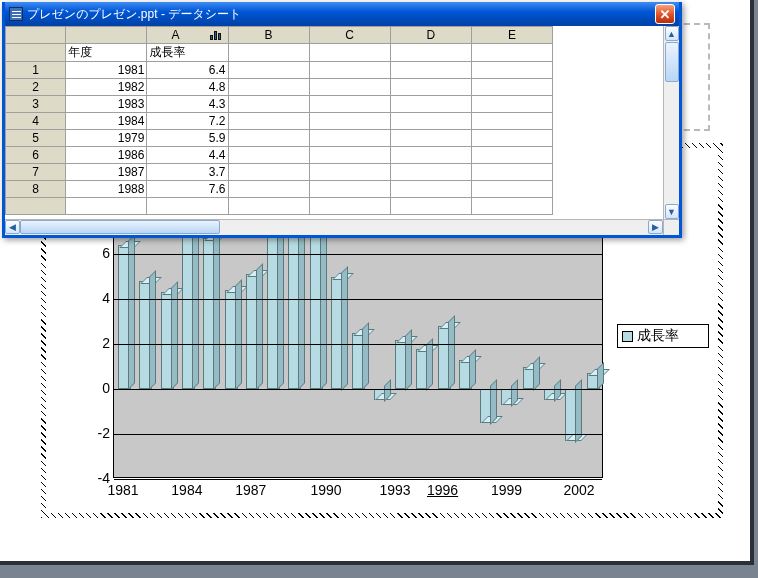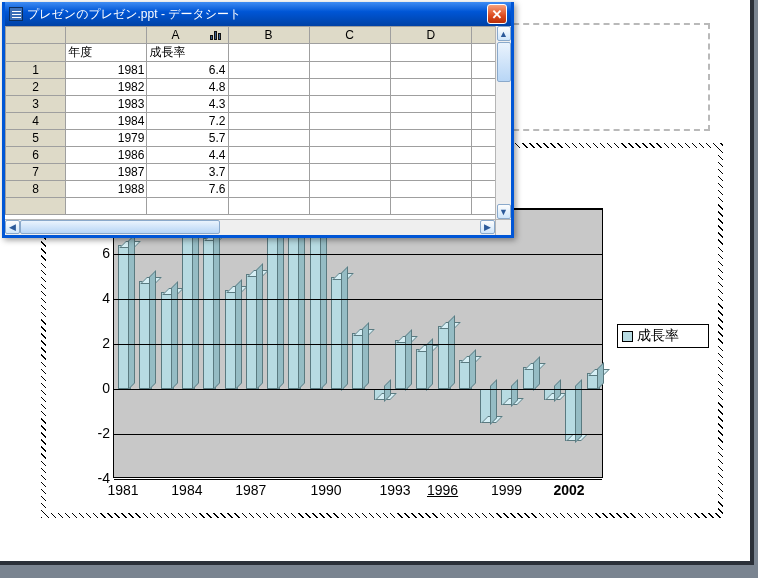--- a/index.html
+++ b/index.html
@@ -130,21 +130,21 @@
     transform-origin: top left;
     border: 1px solid #5a7a80;
   }
   .bar3d.neg::before { top: auto; bottom: -1px; }
   .bar3d.neg::after  { top: -4px; }
 
   
   .ds-window {
     position: absolute;
     left: 2px; top: 2px;
-    width: 512px; height: 236px;
+    width: 680px; height: 236px;
     border: 3px solid #0056d6;
     border-top: none;
     background: #ece9d8;
     box-shadow: 2px 2px 6px rgba(0,0,0,.4);
     font-size: 12px;
   }
   .ds-titlebar {
     height: 24px;
     background: linear-gradient(#3f8cf3,#0056d6 40%,#0041a5);
     color: #fff;
@@ -320,21 +320,21 @@
         </div>
       <div id="yticks"></div>
       <div class="x-axis-labels" id="xlabs">
           <span class="x-lab" style="left: 10px;">1981</span>
           <span class="x-lab" style="left: 73.913px;">1984</span>
           <span class="x-lab" style="left: 137.826px;">1987</span>
           <span class="x-lab" style="left: 213px;">1990</span>
           <span class="x-lab" style="left: 282px;">1993</span>
           <span class="x-lab" style="left: 329.565px; text-decoration: underline;">1996</span>
           <span class="x-lab" style="left: 393.478px;">1999</span>
-          <span class="x-lab" style="left: 456px; font-weight: bold;">2002</span>
+          <span class="x-lab" style="left: 466px;">2002</span>
         </div>
       <div class="legend">
         <div class="legend-swatch"></div>
         <span>成長率</span>
       </div>
     <div class="y-tick" style="top: 330px;">-4</div>
         <div class="y-tick" style="top: 285px;">-2</div>
         <div class="y-tick" style="top: 240px;">0</div>
         <div class="y-tick" style="top: 195px;">2</div>
         <div class="y-tick" style="top: 150px;">4</div>
@@ -412,21 +412,21 @@
               <td>1984</td>
               <td>7.2</td>
               <td></td>
               <td></td>
               <td></td>
               <td></td>
             </tr>
             <tr>
               <th class="row-h">5</th>
               <td>1979</td>
-              <td>5.7</td>
+              <td>5.9</td>
               <td></td>
               <td></td>
               <td></td>
               <td></td>
             </tr>
             <tr>
               <th class="row-h">6</th>
               <td>1986</td>
               <td>4.4</td>
               <td></td>

